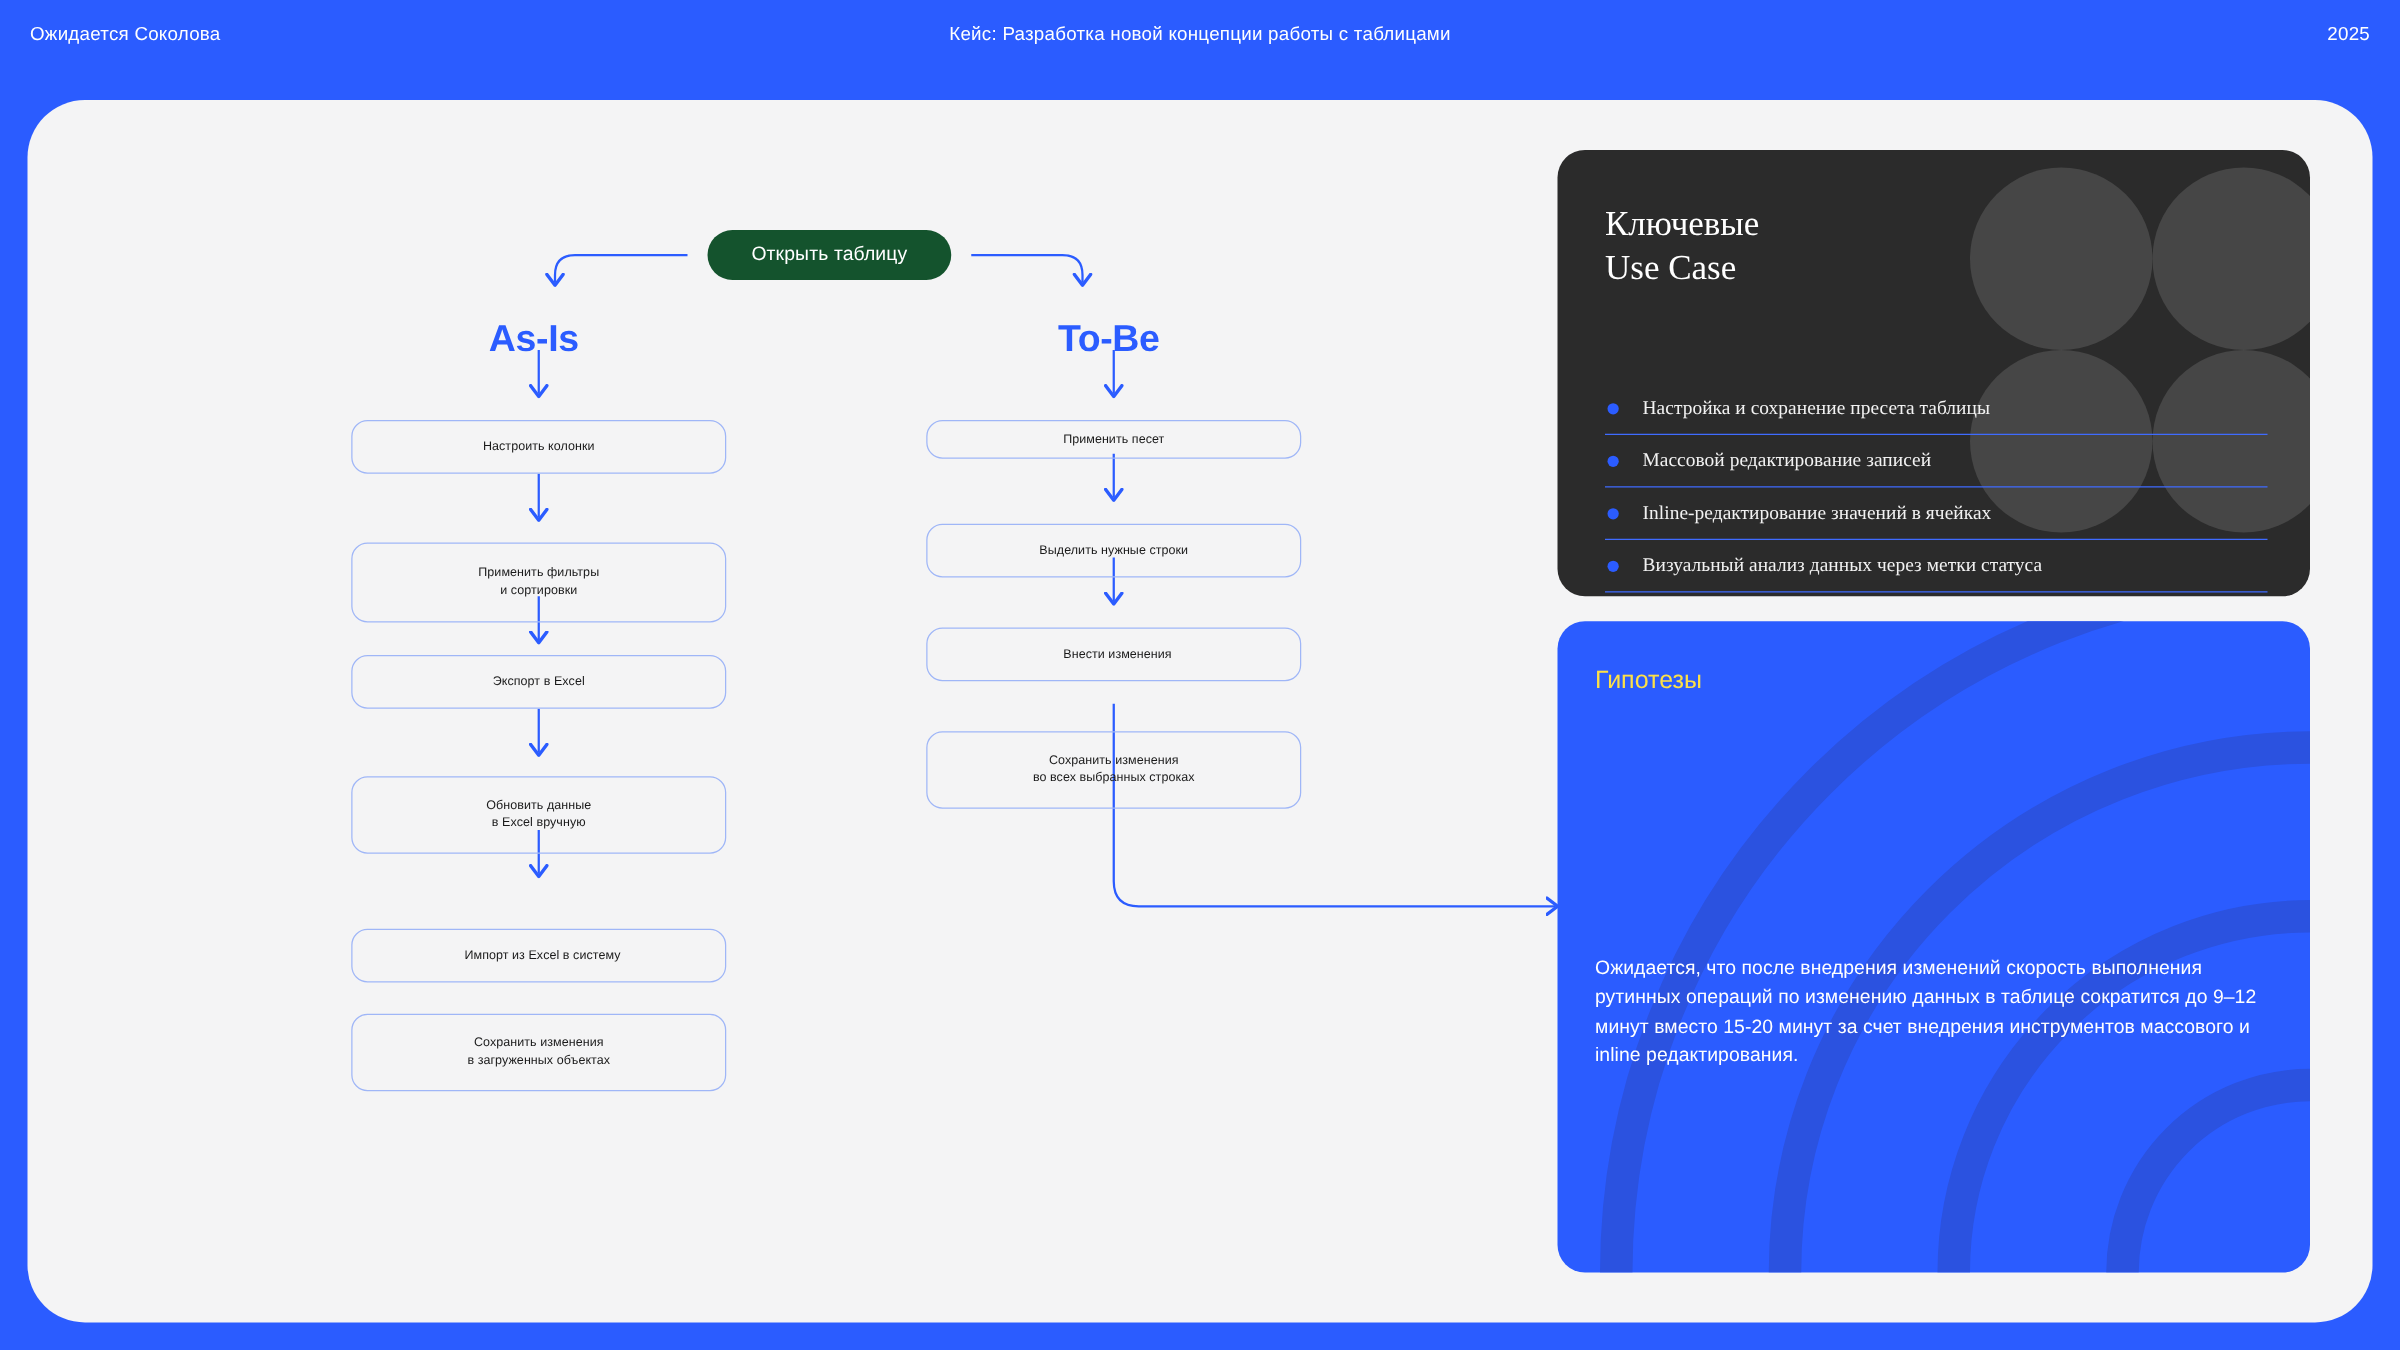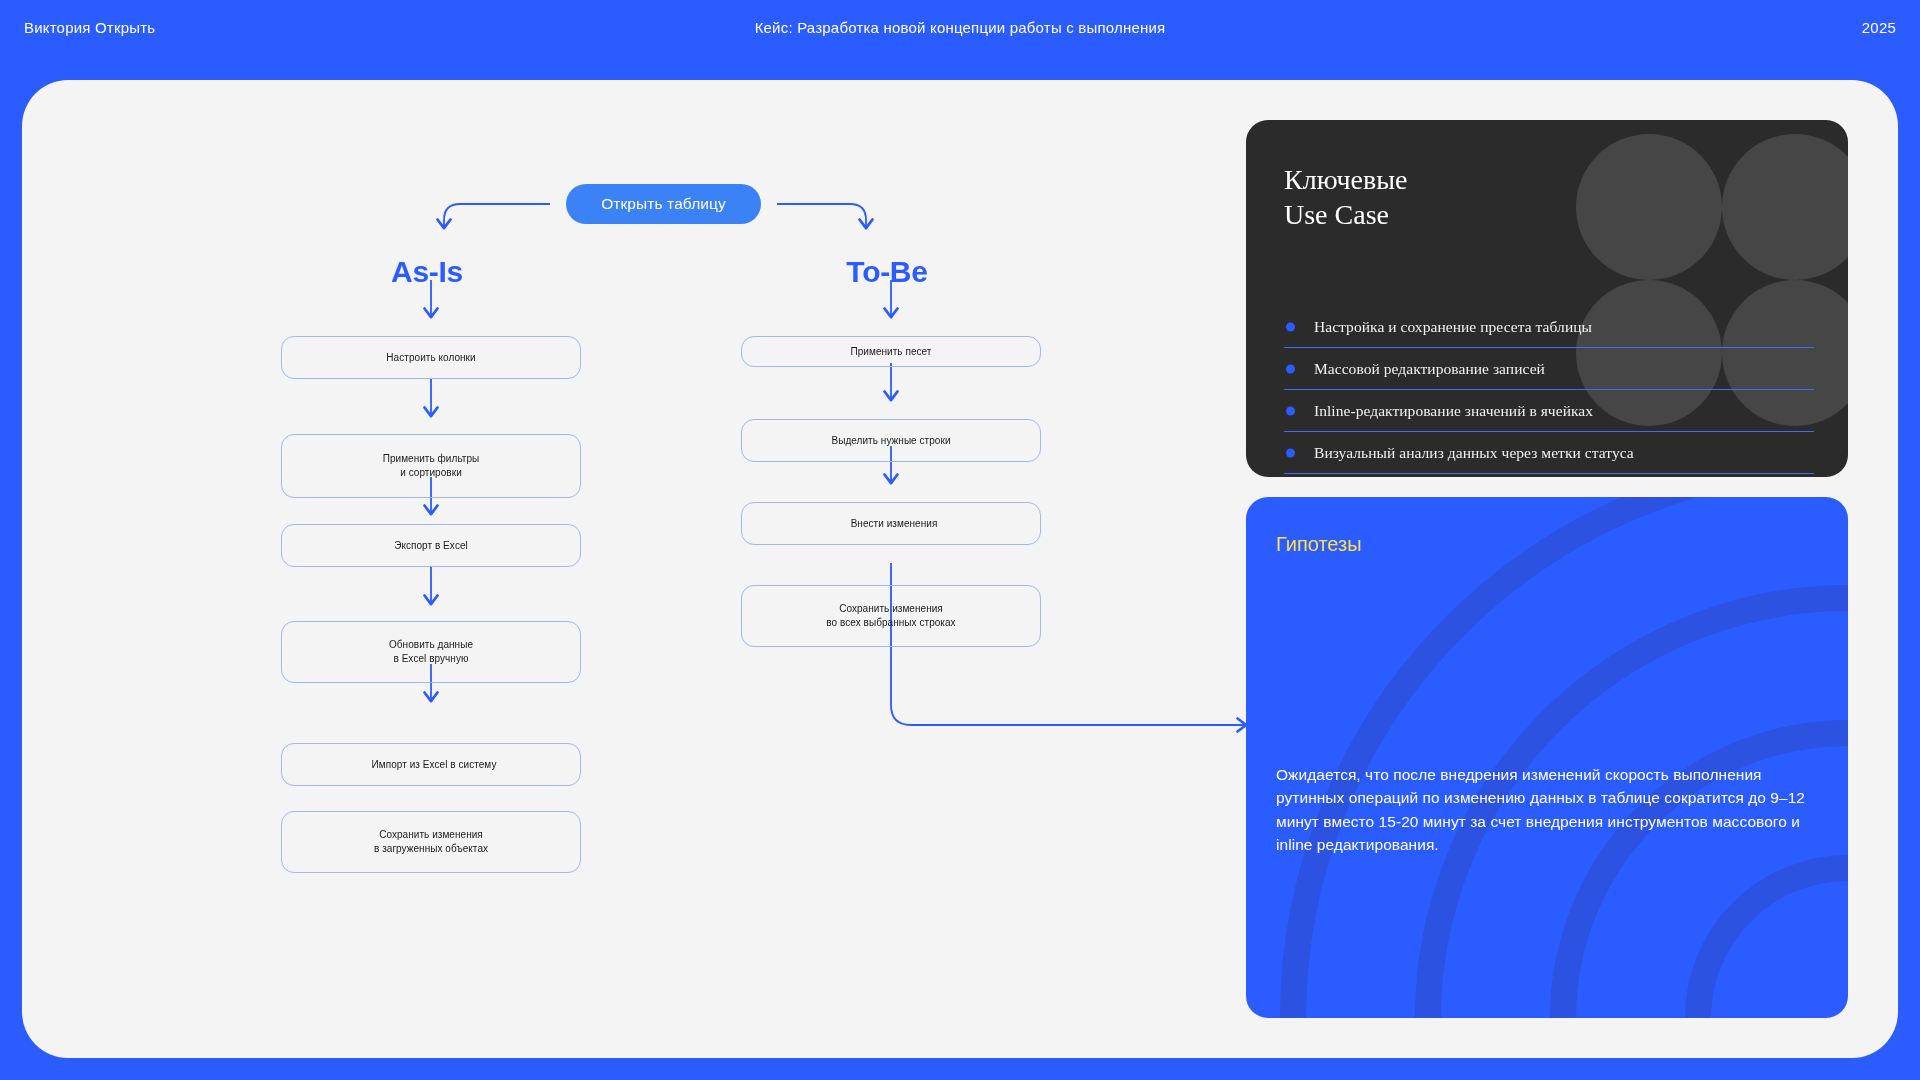--- a/index.html
+++ b/index.html
@@ -36,21 +36,21 @@
     background:#F4F4F5; border-radius:46px; overflow:hidden;
   }
 
   
   .flow { position:absolute; left:0; top:0; width:1250px; height:978px; }
   .flow-svg { position:absolute; left:0; top:0; width:1250px; height:978px; }
 
   .start-pill {
     position:absolute; left:544px; top:104px;
     width:195px; height:40px; border-radius:20px;
-    background:#3b82f6; color:#fff;
+    background:#14532d; color:#fff;
     display:flex; align-items:center; justify-content:center;
     font-size:15.5px; letter-spacing:.1px;
   }
 
   .col-title {
     position:absolute; font-size:30px; font-weight:bold;
     color:#2B5CFF; letter-spacing:-.3px;
   }
   .col-title.asis { left:255px; top:175px; width:300px; text-align:center; }
   .col-title.tobe { left:715px; top:175px; width:300px; text-align:center; }
@@ -110,22 +110,22 @@
     font-size:15.5px; line-height:1.5; color:#FFFFFF;
     letter-spacing:.05px; z-index:2; white-space:pre-line;
   }
 </style>
 </head>
 <body>
 
 <div class="slide">
 
   <div class="topbar">
-    <div class="author">Виктория Открыть</div>
-    <div class="case">Кейс: Разработка новой концепции работы с выполнения</div>
+    <div class="author">Ожидается Соколова</div>
+    <div class="case">Кейс: Разработка новой концепции работы с таблицами</div>
     <div class="year">2025</div>
   </div>
 
   <div class="card">
 
     <div class="flow">
 
       <svg class="flow-svg" viewBox="0 0 1250 978">
         <defs>
           <marker id="ah" markerWidth="9" markerHeight="9" refX="4.2" refY="4.5" orient="auto" markerUnits="strokeWidth">

